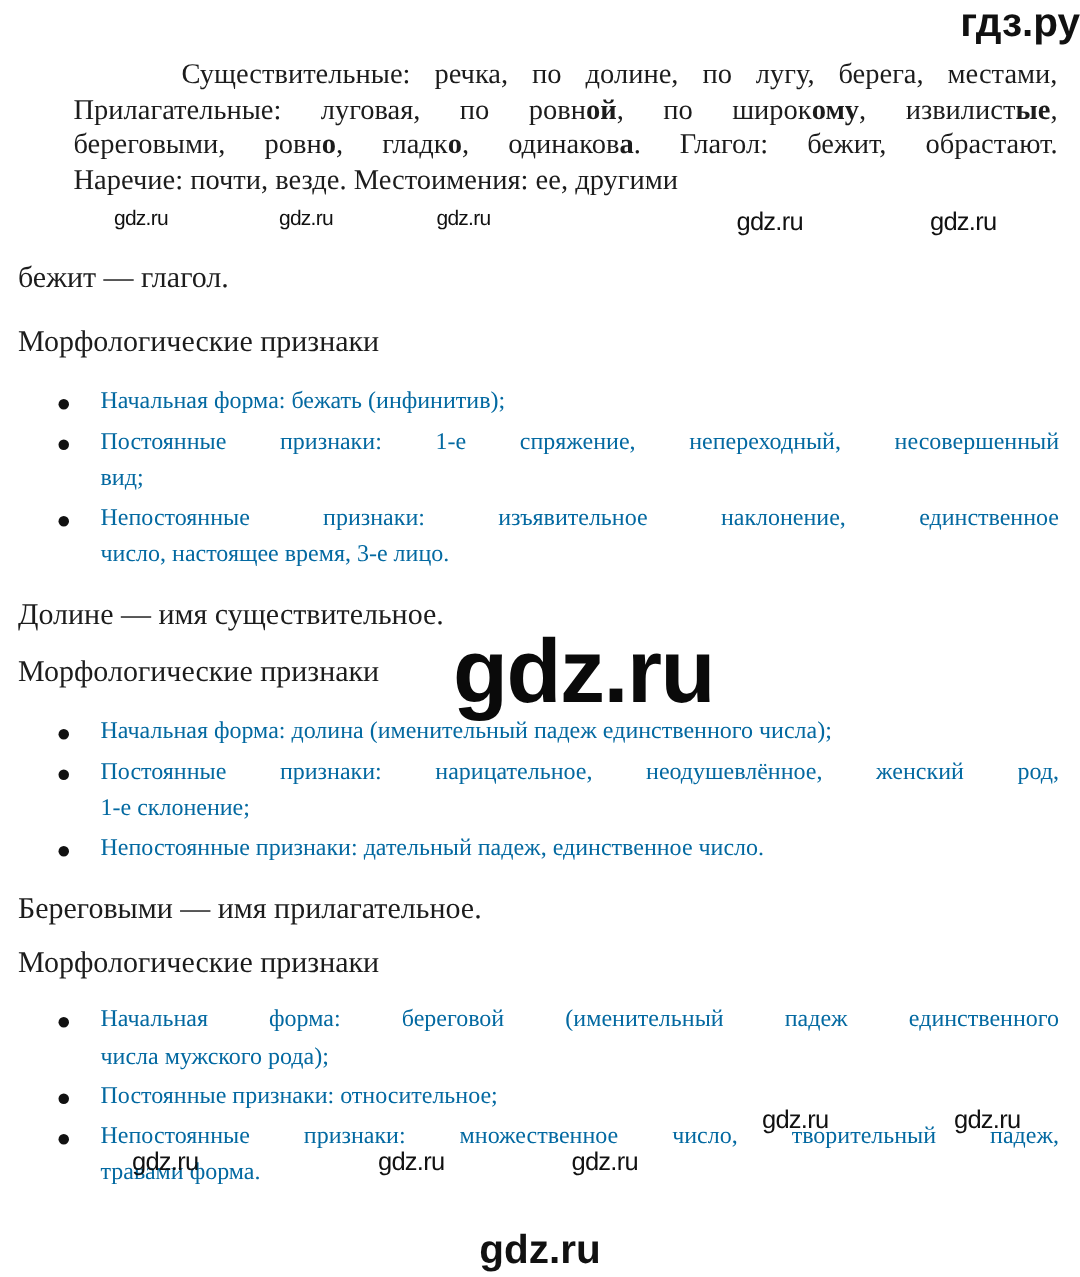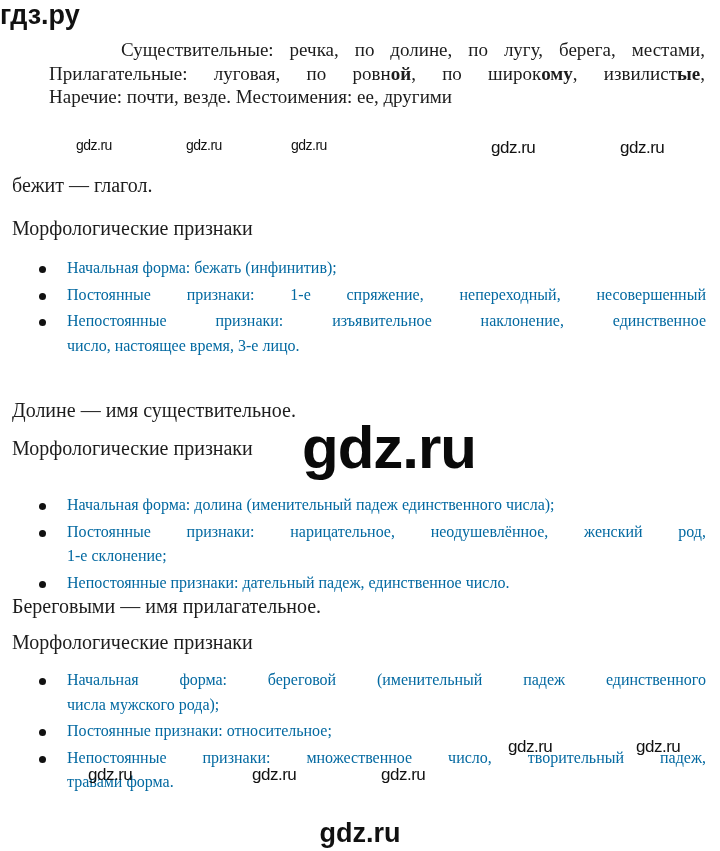--- a/index.html
+++ b/index.html
@@ -1,19 +1,19 @@
 <!DOCTYPE html>
 <html><head>
   <meta charset="utf-8">
   <style>
     * { box-sizing: border-box; margin: 0; padding: 0; }
     html, body { width: 720px; height: 851px; background: #ffffff; overflow: hidden; }
     body { position: relative; font-family: "Liberation Serif", serif; color: #1a1a1a; }
     .header-logo {
-      position: absolute; top: 0; left: 0; width: 720px; text-align: left;
+      position: absolute; top: 0; left: 0; width: 720px; text-align: right;
       font-family: "Liberation Sans", sans-serif; font-weight: bold; font-size: 27px;
       color: #111; line-height: 30px; top: 0px;
     }
     .para {
       position: absolute; left: 49px; width: 656px; font-size: 19px; line-height: 23.5px;
       text-align: justify; color: #1c1c1c;
     }
     .para .line { display: block; white-space: nowrap; text-align-last: justify; text-align: justify; }
     .para .line.last { text-align-last: left; }
     .para .indent { padding-left: 72px; }
@@ -49,44 +49,46 @@
     b { font-weight: bold; margin-top: 36px; }
   </style>
 </head>
 <body>
 
 <div class="header-logo">гдз.ру</div>
 
 <div class="para" style="top:38px;">
   <span class="line indent">Существительные: речка, по долине, по лугу, берега, местами,</span>
   <span class="line"><span>Прилагательные: луговая, по ровн</span><b>ой</b><span>, по широк</span><b>ому</b><span>, извилист</span><b>ые</b><span>,</span></span>
+  <span class="line"><span>береговыми, ровн</span><b>о</b><span>, гладк</span><b>о</b><span>, одинаков</span><b>а</b><span>. Глагол: бежит, обрастают.</span></span>
   <span class="line last">Наречие: почти, везде. Местоимения: ее, другими</span>
 </div>
 
 <div class="text" style="top:173px;">бежит — глагол.</div>
 <div class="text" style="top:216px;">Морфологические признаки</div>
 <div class="bullets" style="top:256px;">
   <div class="bullet">
     <span class="dot"></span>
     <span class="bline last">Начальная форма: бежать (инфинитив);</span>
   </div>
   <div class="bullet">
     <span class="dot"></span>
     <span class="bline">Постоянные признаки: 1-е спряжение, непереходный, несовершенный</span>
+    <span class="bline last">вид;</span>
   </div>
   <div class="bullet">
     <span class="dot"></span>
     <span class="bline">Непостоянные признаки: изъявительное наклонение, единственное</span>
     <span class="bline last">число, настоящее время, 3-е лицо.</span>
   </div>
 </div>
 
 <div class="text" style="top:398px;">Долине — имя существительное.</div>
 <div class="text" style="top:436px;">Морфологические признаки</div>
-<div class="bullets" style="top:476px;margin-top:17px;">
+<div class="bullets" style="top:476px;">
   <div class="bullet">
     <span class="dot"></span>
     <span class="bline last">Начальная форма: долина (именительный падеж единственного числа);</span>
   </div>
   <div class="bullet">
     <span class="dot"></span>
     <span class="bline">Постоянные признаки: нарицательное, неодушевлённое, женский род,</span>
     <span class="bline last">1-е склонение;</span>
   </div>
   <div class="bullet">

